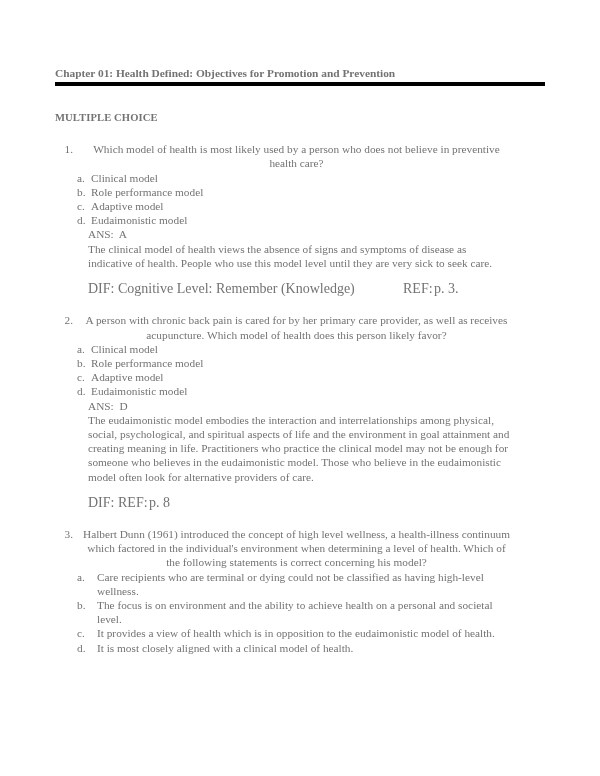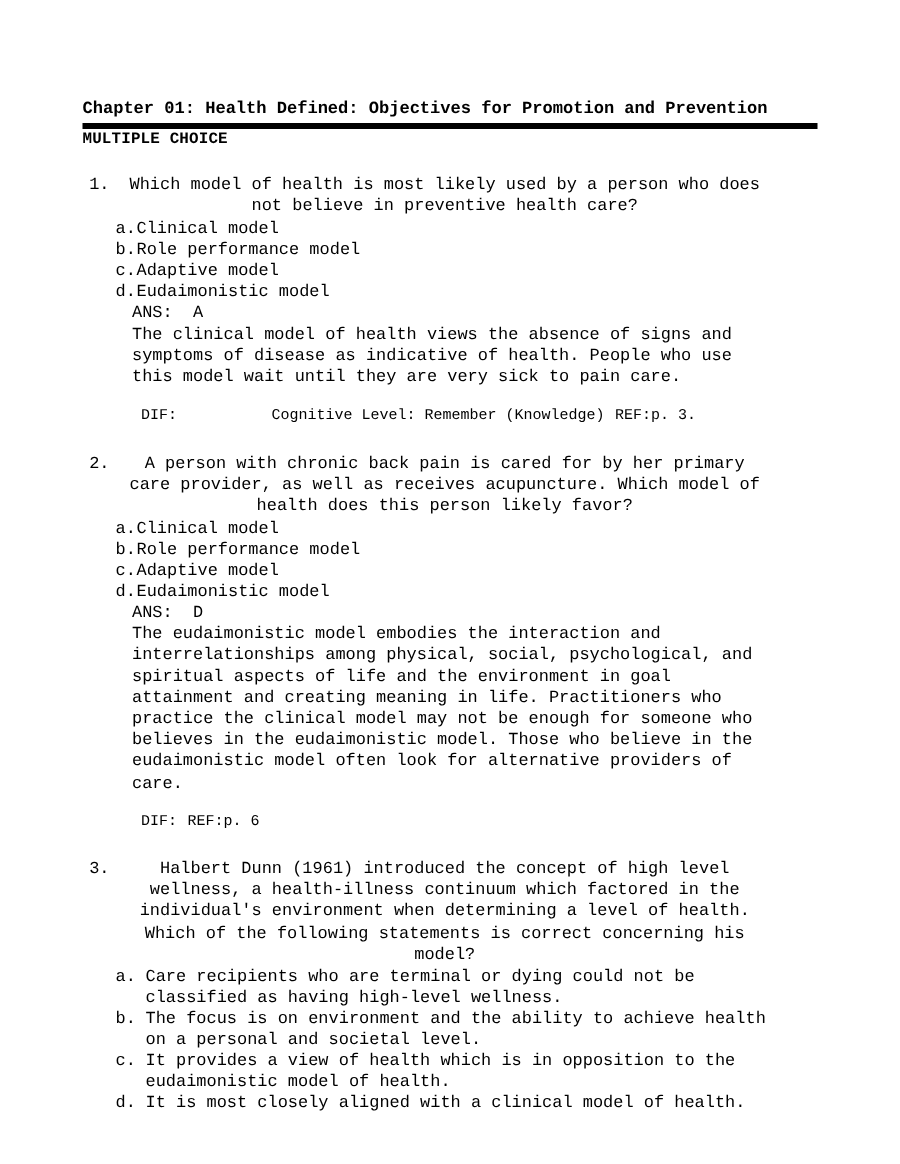--- a/index.html
+++ b/index.html
@@ -6,22 +6,22 @@
   html, body {
     margin: 0;
     padding: 0;
     background: #ffffff;
   }
   .page {
     position: relative;
     width: 600px;
     height: 776px;
     background: #ffffff;
-    font-family: Liberation Mono, monospace;
-    color: #000000;
+    font-family: Liberation Serif, serif;
+    color: #737373;
     overflow: hidden;
     box-sizing: border-box;
   }
   .content {
     position: absolute;
     left: 55px;
     top: 66px;
     width: 458px;
   }
 
@@ -41,20 +41,21 @@
     background: #000000;
     margin-top: 1px;
     margin-bottom: 0;
   }
 
   
   .section-heading {
     font-weight: bold;
     font-size: 10.6px;
     line-height: 14px;
+    margin-top: 25px;
     letter-spacing: 0.1px;
   }
 
   
   .question-block {
     margin-top: 17px;
     font-size: 11.3px;
     line-height: 14.2px;
   }
   .q-row {
@@ -109,23 +110,22 @@
   }
   .rationale {
     text-align: left;
   }
 
   
   .meta-row {
     display: flex;
     margin-top: 12px;
     margin-left: 33px;
-    font-size: 10px;
-    line-height: 14.2px;
-    text-align: right;
+    font-size: 14px;
+    line-height: 14.2px;
   }
   .meta-dif-label {
     width: 30px;
     flex: 0 0 30px;
   }
   .meta-dif-value {
     flex: 0 0 285px;
   }
   .meta-ref-label {
     width: 31px;
@@ -173,21 +173,21 @@
           <div class="opt-letter">c.</div>
           <div class="opt-text">Adaptive model</div>
         </div>
         <div class="opt-row">
           <div class="opt-letter">d.</div>
           <div class="opt-text">Eudaimonistic model</div>
         </div>
       </div>
       <div class="answer-block">
         <div class="ans-label">ANS:  A</div>
-        <div class="rationale">The clinical model of health views the absence of signs and symptoms of disease as indicative of health. People who use this model wait until they are very sick to pain care.</div>
+        <div class="rationale">The clinical model of health views the absence of signs and symptoms of disease as indicative of health. People who use this model level until they are very sick to seek care.</div>
       </div>
       <div class="meta-row">
         <div class="meta-dif-label">DIF:</div>
         <div class="meta-dif-value">Cognitive Level: Remember (Knowledge)</div>
         <div class="meta-ref-label">REF:</div>
         <div class="meta-ref-value">p. 3.</div>
       </div>
     </div>
 
     <div class="question-block">
@@ -213,21 +213,21 @@
           <div class="opt-text">Eudaimonistic model</div>
         </div>
       </div>
       <div class="answer-block">
         <div class="ans-label">ANS:  D</div>
         <div class="rationale">The eudaimonistic model embodies the interaction and interrelationships among physical, social, psychological, and spiritual aspects of life and the environment in goal attainment and creating meaning in life. Practitioners who practice the clinical model may not be enough for someone who believes in the eudaimonistic model. Those who believe in the eudaimonistic model often look for alternative providers of care.</div>
       </div>
       <div class="meta-row">
         <div class="meta-dif-label">DIF:</div>
         <div class="meta-ref-label">REF:</div>
-        <div class="meta-ref-value">p. 6</div>
+        <div class="meta-ref-value">p. 8</div>
       </div>
     </div>
 
     <div class="question-block">
       <div class="q-row">
         <div class="q-num">3.</div>
         <div class="q-text">Halbert Dunn (1961) introduced the concept of high level wellness, a health-illness continuum which factored in the individual's environment when determining a level of health. Which of the following statements is correct concerning his model?</div>
       </div>
       <div class="options">
         <div class="opt-row wide">

